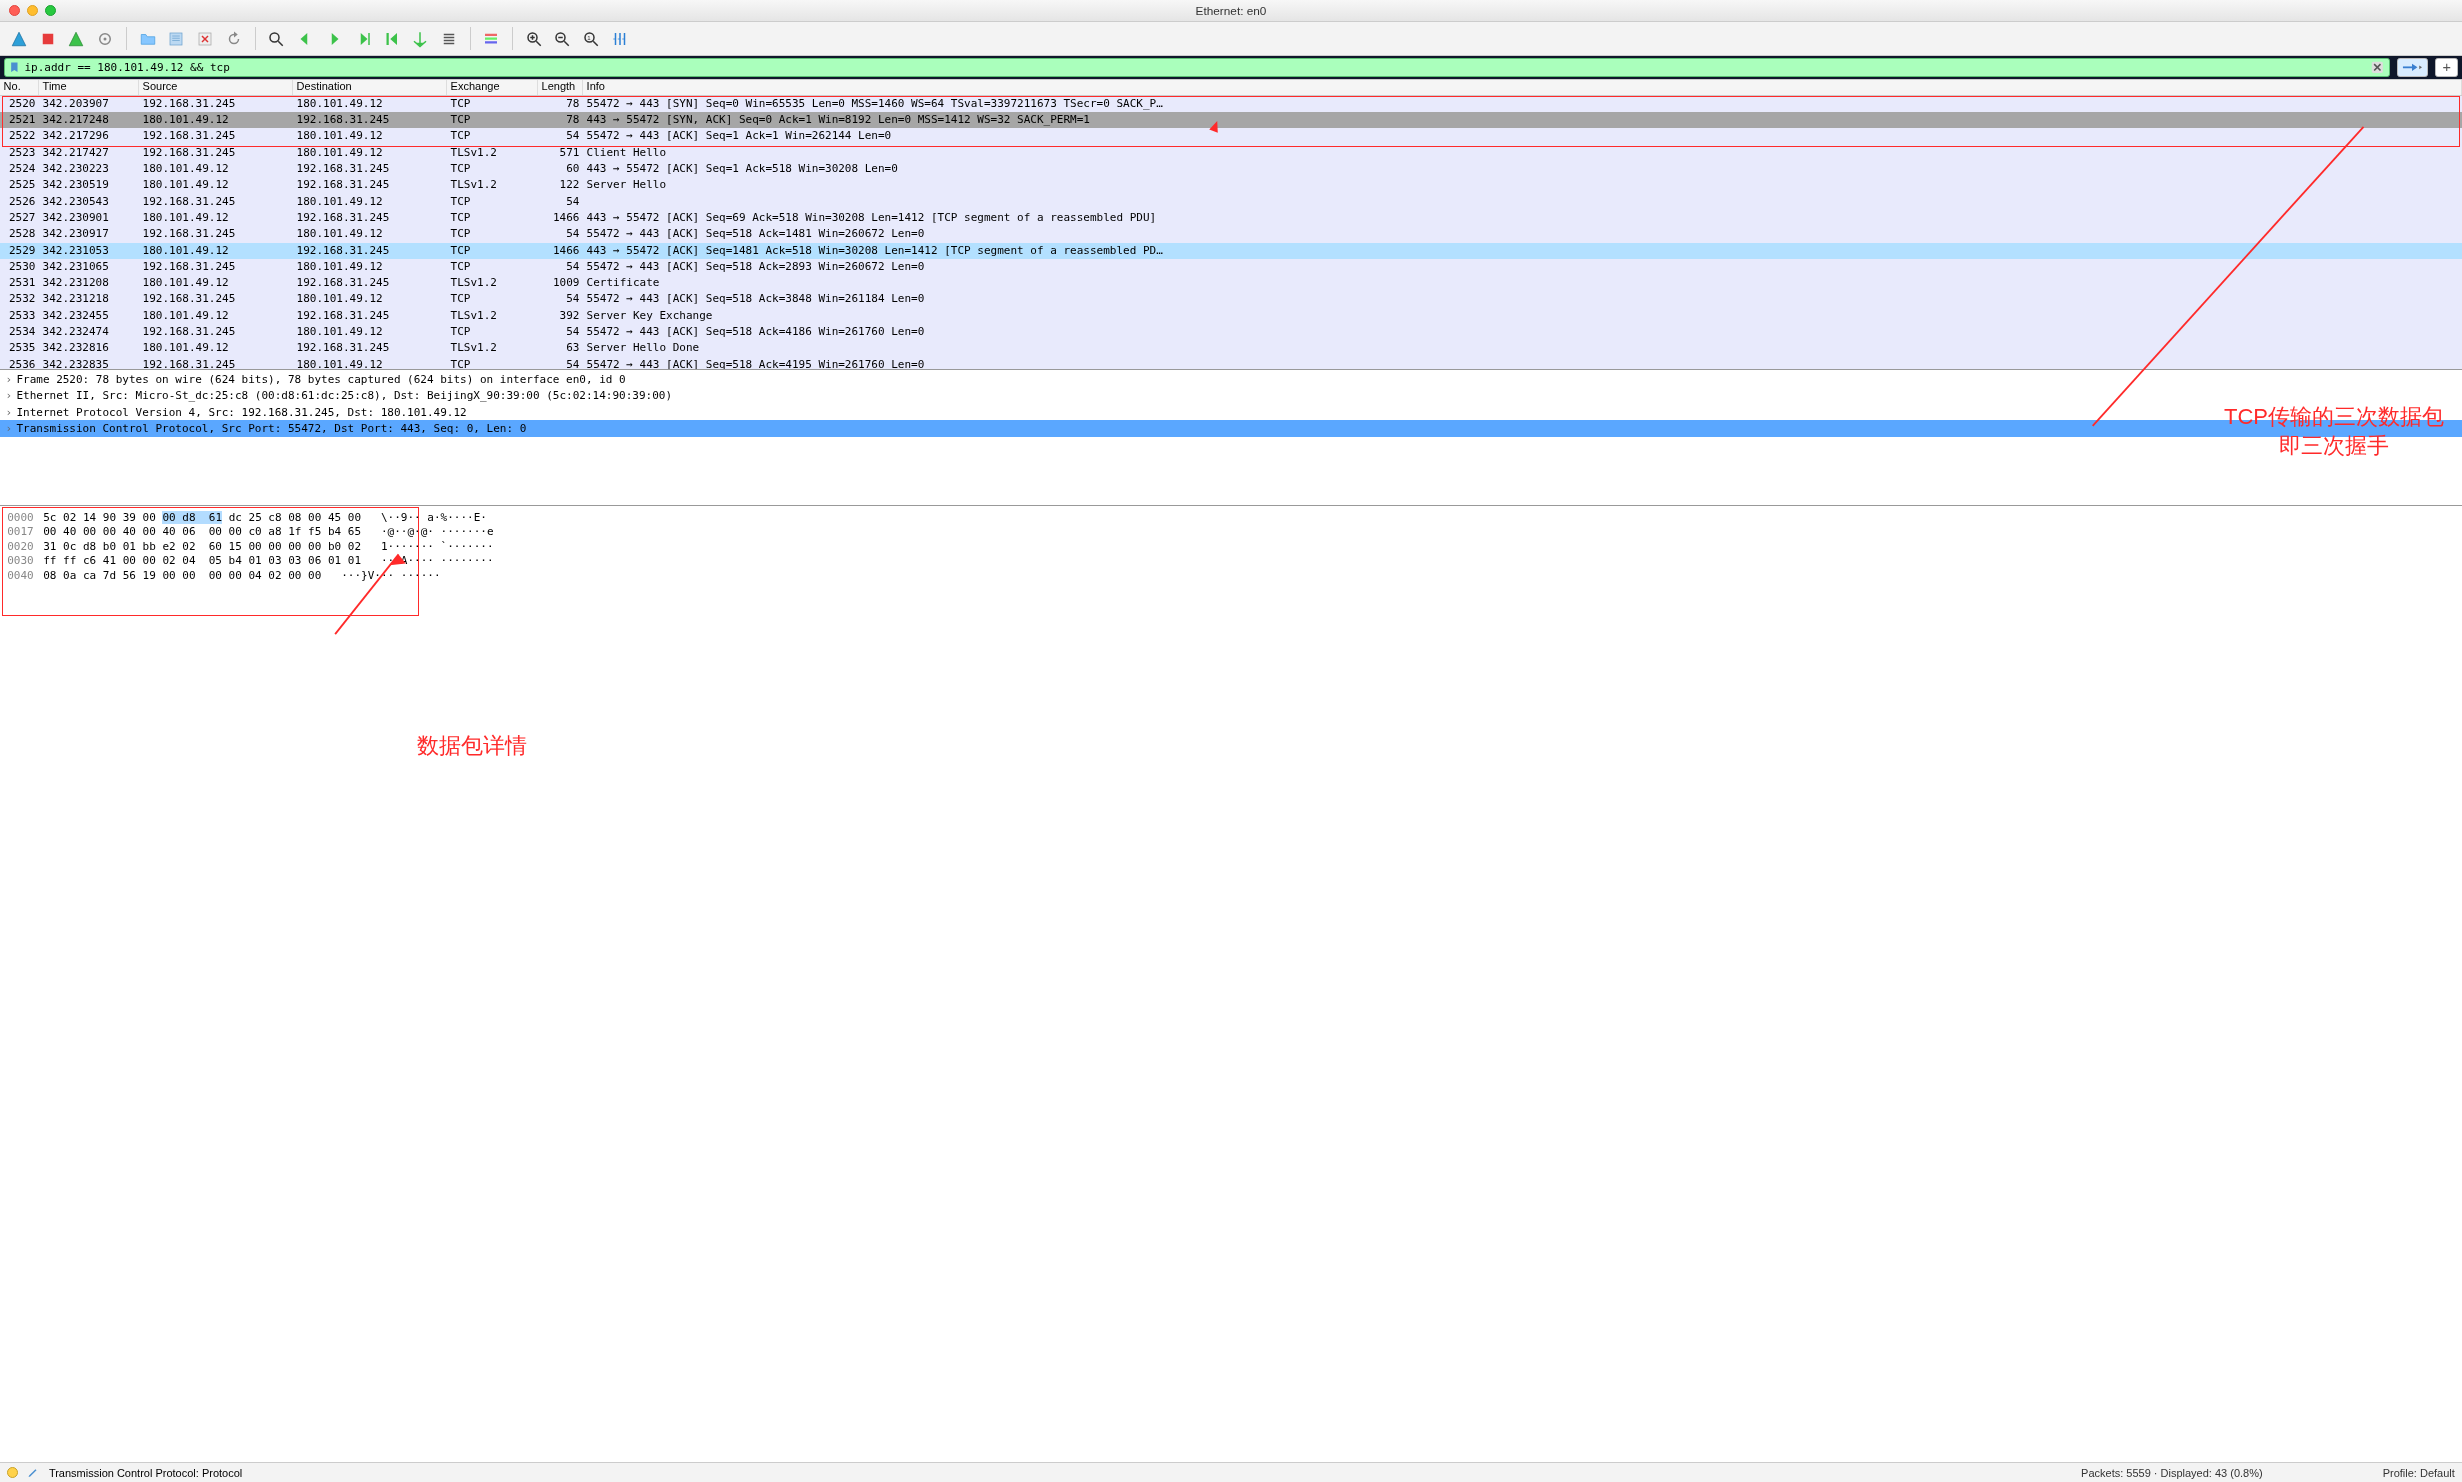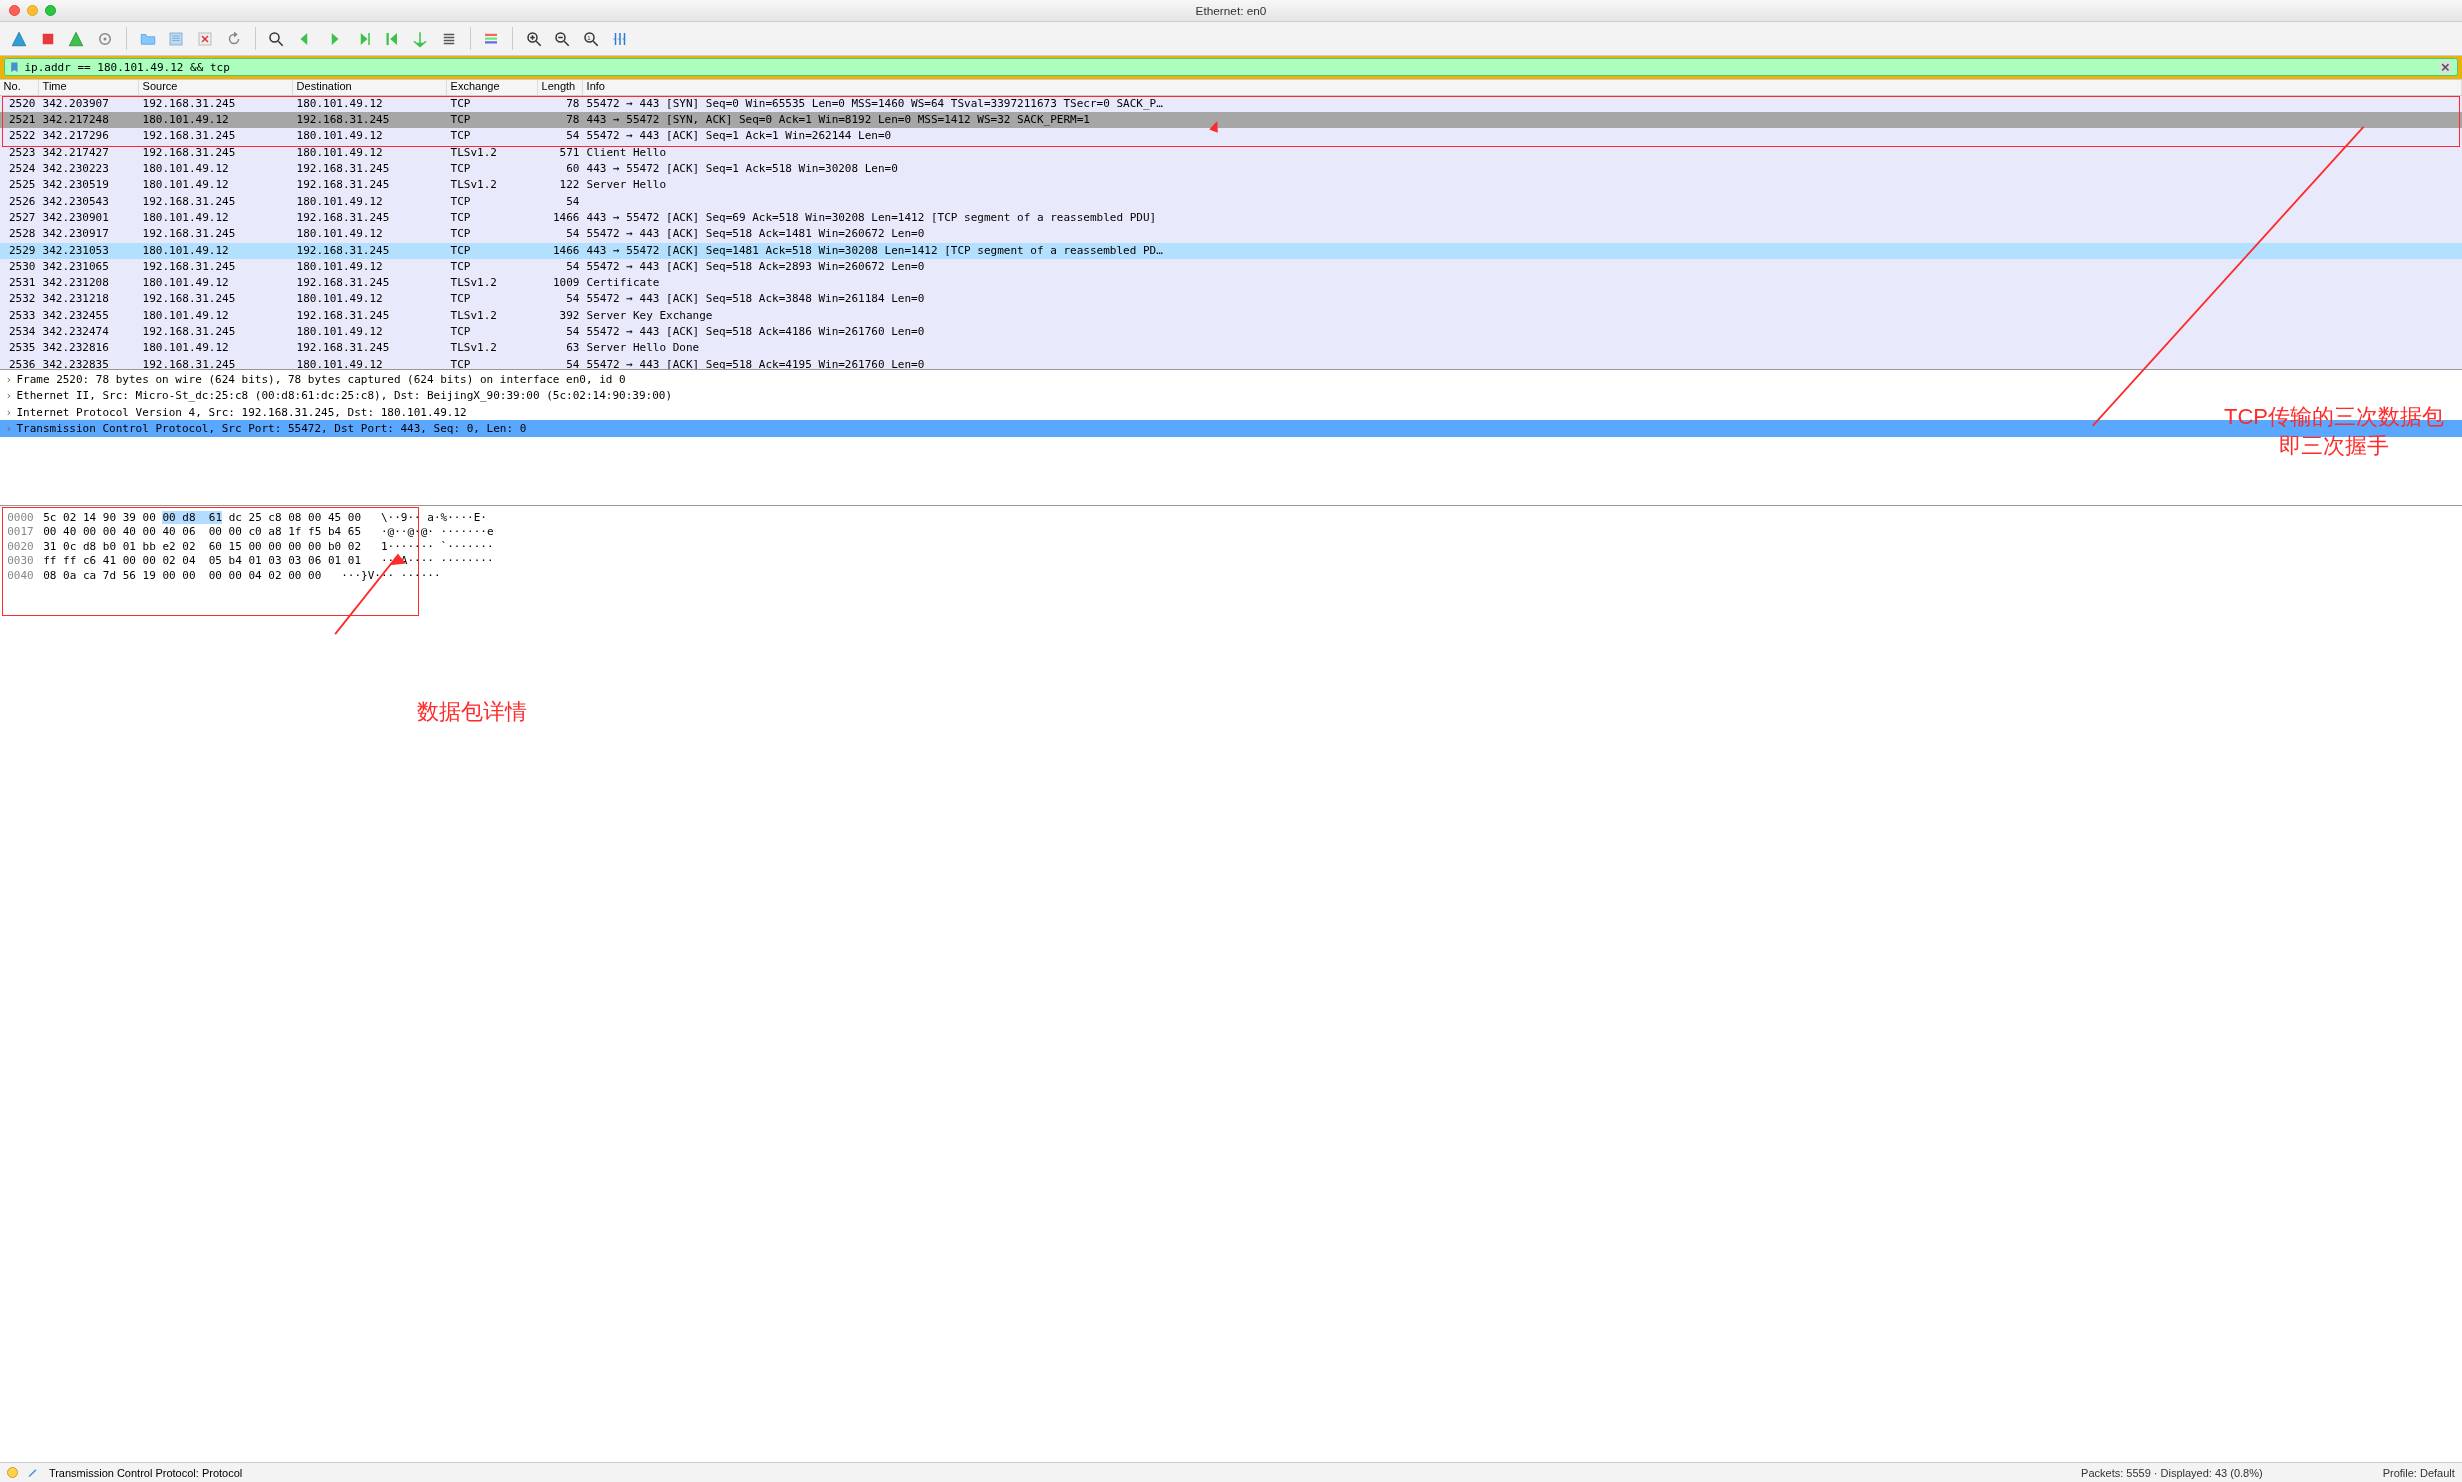--- a/index.html
+++ b/index.html
@@ -15,21 +15,21 @@
   .tl.green { background: #28c940; border: 0.9px solid #1ba233; }
   .titlebar .title { position: absolute; left: 0; right: 0; text-align: center; font-size: 11.8px; color: #333; pointer-events: none; }
 
   
   .toolbar { height: 34px; background: #f3f3f3; border-bottom: 0.9px solid #ccc; display: flex; align-items: center; padding: 0 5.4px; gap: 1.8px; }
   .tb-sep { width: 0.9px; height: 23.6px; background: #ccc; margin: 0 5.4px; }
   .tb-btn { width: 27px; height: 27px; display: flex; align-items: center; justify-content: center; border: 0.9px solid transparent; border-radius: 2.7px; cursor: default; }
   .tb-btn svg { width: 18px; height: 18px; }
 
   
-  .filterbar { height: 23.6px; display: flex; align-items: stretch; padding: 1.8px 3.6px; gap: 7px; background: #eab308; border-bottom: 0.9px solid #ccc; flex-direction: column; }
+  .filterbar { height: 23.6px; display: flex; align-items: stretch; padding: 1.8px 3.6px; gap: 7px; background: #0f172a; border-bottom: 0.9px solid #ccc; }
   .filter-input-wrap { flex: 1; display: flex; align-items: center; background: #aaffbc; border: 0.9px solid #5bbf73; border-radius: 2.7px; padding: 0 3.6px; }
   .filter-input-wrap svg { width: 12.7px; height: 12.7px; flex-shrink: 0; }
   .filter-input { flex: 1; border: none; background: transparent; font-family: "Menlo","Consolas",monospace; font-size: 11px; padding: 1.8px 3.6px; outline: none; }
   .filter-clear { width: 16.3px; height: 16.3px; display: flex; align-items: center; justify-content: center; cursor: pointer; }
   .filter-side { width: 23.6px; display: flex; align-items: center; justify-content: center; background: #fff; border: 0.9px solid #bbb; border-radius: 2.7px; }
   .filter-side.dropdown { width: 31px; background: #d9ecff; }
   .filter-side.plus { font-size: 14.5px; color: #555; }
 
   
   .packet-list { flex: 0 0 290px; overflow: hidden; display: flex; flex-direction: column; border-bottom: 0.9px solid #999; background: #fff; position: relative; }
@@ -460,16 +460,16 @@
     <line class="arrow-line" x1="85%" y1="470" x2="96%" y2="140"></line>
     <polygon class="arrow-head" points="0,0 12,5 0,10" transform="translate(1335,143) rotate(-70)" style="transform-box:view-box"></polygon>
 
     <line class="arrow-line" x1="370" y1="700" x2="440" y2="612"></line>
     <polygon class="arrow-head" points="440,612 430,624 448,622"></polygon>
   </svg>
   <div class="annot" style="right:18px; top:403px; text-align:center;">
     <div>TCP传输的三次数据包</div>
     <div>即三次握手</div>
   </div>
-  <div class="annot" style="left:417px; top:698px;">数据包详情</div>
+  <div class="annot" style="left:417px; top:732px;">数据包详情</div>
 
 </div>
 
 
 </body></html>

